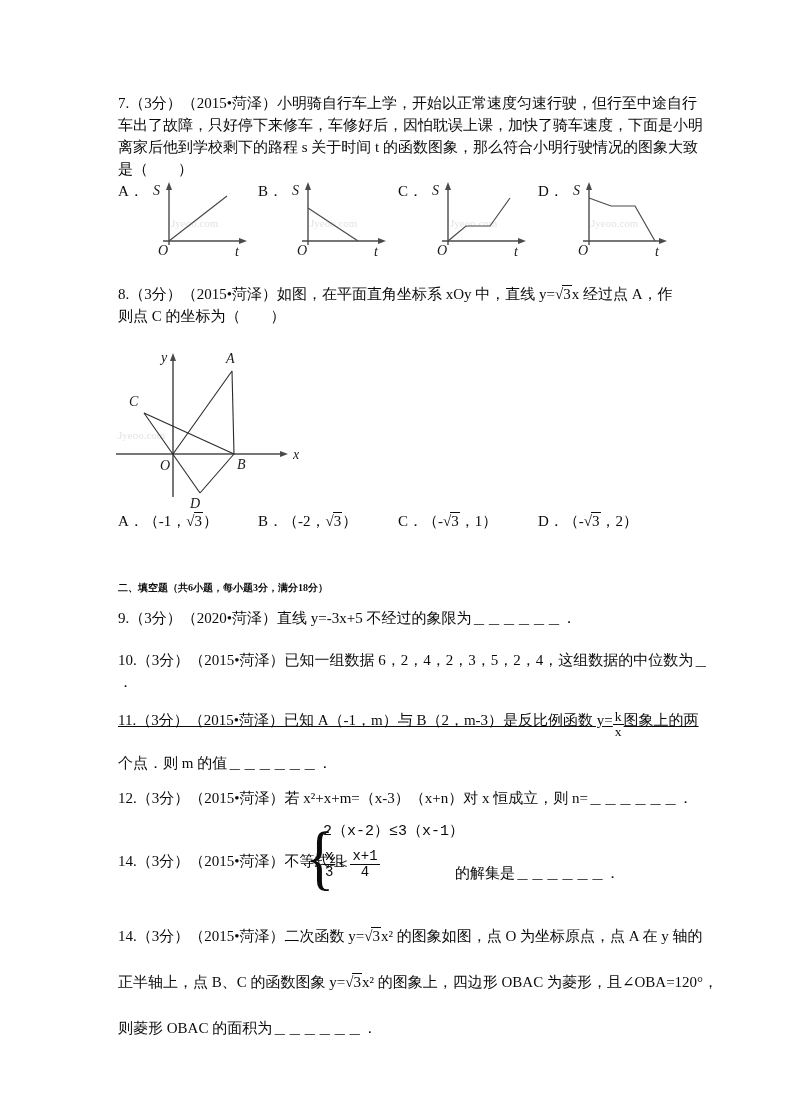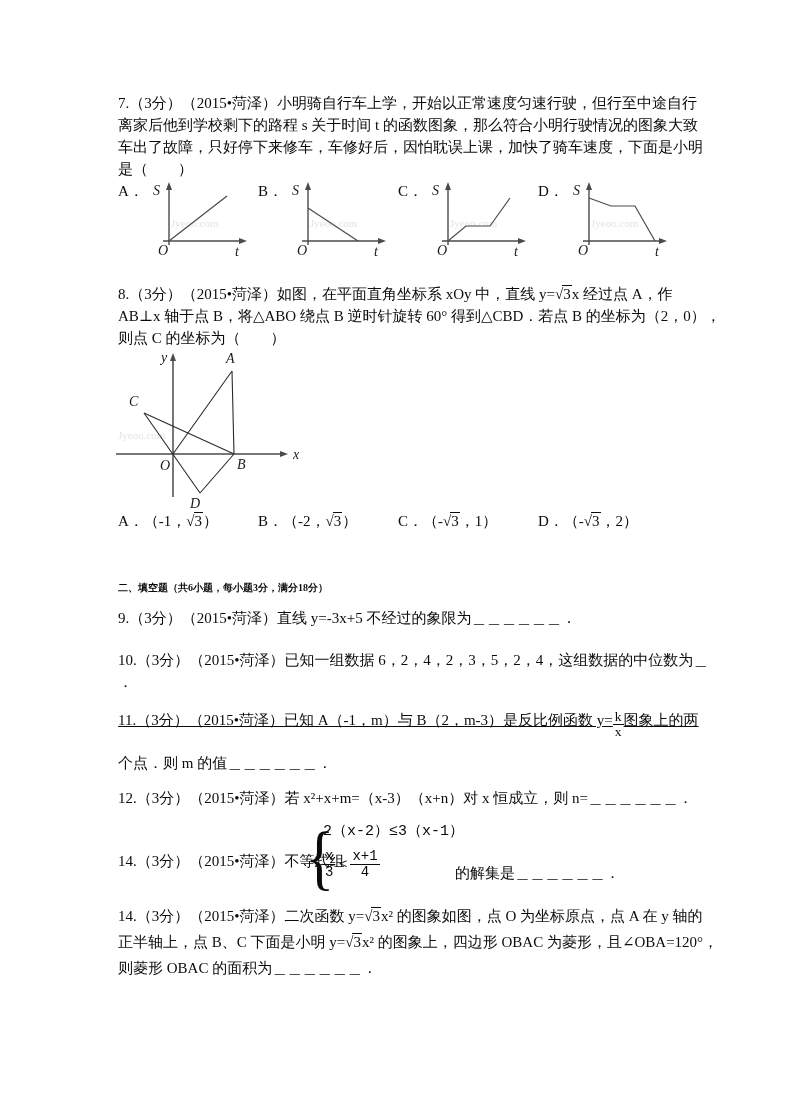--- a/index.html
+++ b/index.html
@@ -1,20 +1,20 @@
 <!DOCTYPE html>
 <html><head>
 <meta charset="utf-8">
 <style>
   html,body{margin:0;padding:0;background:#fff;}
   .page{position:relative;width:790px;height:1119px;background:#ffffff;overflow:hidden;
         font-family:"Liberation Serif","DejaVu Serif",serif;font-size:15px;color:#0b0b0b;}
   .blk{position:absolute;left:118px;width:600px;}
   .line{line-height:22px;white-space:nowrap;}
-  .lh26 .line{line-height:26px;}
+  .lh26 .line{line-height:26px;margin-top:20px;}
   .bold{font-weight:bold;font-size:10px;}
   
   .sqrt{white-space:nowrap;}
   .sqrt .rad{border-top:1px solid #0b0b0b;padding:0 1px;margin-left:-1px;}
   
   .frac{display:inline-block;vertical-align:-0.62em;text-align:center;line-height:1.05;font-size:13.5px;}
   .frac .num{display:block;border-bottom:1px solid #0b0b0b;padding:0 2px;}
   .frac .den{display:block;}
   
   .gopt{position:absolute;top:179px;display:flex;align-items:flex-start;}
@@ -38,22 +38,22 @@
   .axlbl{font-style:italic;font-size:14px;fill:#1a1a1a;}
   .wm{font-size:11px;fill:#e4e4e4;}
 </style>
 </head>
 <body>
 
 <div class="page">
 
   <div class="blk" style="top:92px">
     <div class="line">7.（3分）（2015•菏泽）小明骑自行车上学，开始以正常速度匀速行驶，但行至中途自行</div>
+    <div class="line">车出了故障，只好停下来修车，车修好后，因怕耽误上课，加快了骑车速度，下面是小明</div>
     <div class="line">离家后他到学校剩下的路程 s 关于时间 t 的函数图象，那么符合小明行驶情况的图象大致</div>
-    <div class="line">车出了故障，只好停下来修车，车修好后，因怕耽误上课，加快了骑车速度，下面是小明</div>
     <div class="line">是（　　）</div>
   </div>
 
   <div class="gopt" style="left:118px">
     <span class="glabel">A．</span>
     <svg width="106" height="82" viewBox="0 0 106 82">
       <text class="wm" x="24" y="48">Jyeoo.com</text>
       <line x1="22" y1="8" x2="22" y2="66" stroke="#4a4a4a" stroke-width="1.4"></line>
       <polygon points="22,3 19,11 25,11" fill="#4a4a4a"></polygon>
       <line x1="16" y1="62" x2="96" y2="62" stroke="#4a4a4a" stroke-width="1.4"></line>
@@ -102,21 +102,20 @@
       <polygon points="100,62 92,59 92,65" fill="#4a4a4a"></polygon>
       <polyline fill="none" stroke="#4a4a4a" stroke-width="1.2" points="22,19 44,27 68,27 88,62"></polyline>
       <text class="axlbl" x="6" y="16">S</text>
       <text class="axlbl" x="11" y="76">O</text>
       <text class="axlbl" x="88" y="77">t</text>
     </svg>
   </div>
 
   <div class="blk" style="top:283px">
     <div class="line"><span>8.（3分）（2015•菏泽）如图，在平面直角坐标系 xOy 中，直线 y=</span><span class="sqrt"><span>√</span><span class="rad">3</span></span><span>x 经过点 A，作</span></div>
-    <div class="line">AB⊥x 轴于点 B，将△ABO 绕点 B 逆时针旋转 60° 得到△CBD．若点 B 的坐标为（2，0），</div>
     <div class="line">则点 C 的坐标为（　　）</div>
   </div>
 
   <svg style="position:absolute;left:116px;top:347px" width="200" height="165" viewBox="0 0 200 165">
     <text class="wm" x="2" y="92">Jyeoo.com</text>
     <line x1="57" y1="12" x2="57" y2="150" stroke="#4a4a4a" stroke-width="1.5"></line>
     <polygon points="57,6 54,14 60,14" fill="#4a4a4a"></polygon>
     <line x1="0" y1="107" x2="168" y2="107" stroke="#4a4a4a" stroke-width="1.5"></line>
     <polygon points="172,107 164,104 164,110" fill="#4a4a4a"></polygon>
     <polyline fill="none" stroke="#2a2a2a" stroke-width="1.1" points="57,107 116,24"></polyline>
@@ -133,21 +132,21 @@
     <text class="axlbl" x="74" y="161">D</text>
   </svg>
 
   <span class="opt8" style="left:118px"><span>A．（-1，</span><span class="sqrt"><span>√</span><span class="rad">3</span></span><span>）</span></span>
   <span class="opt8" style="left:258px"><span>B．（-2，</span><span class="sqrt"><span>√</span><span class="rad">3</span></span><span>）</span></span>
   <span class="opt8" style="left:398px"><span>C．（-</span><span class="sqrt"><span>√</span><span class="rad">3</span></span><span>，1）</span></span>
   <span class="opt8" style="left:538px"><span>D．（-</span><span class="sqrt"><span>√</span><span class="rad">3</span></span><span>，2）</span></span>
 
   <div class="blk bold" style="top:581px">二、填空题（共6小题，每小题3分，满分18分）</div>
 
-  <div class="blk" style="top:609px">9.（3分）（2015•菏泽）直线 y=-3x+5 不经过的象限为＿＿＿＿＿＿．</div>
+  <div class="blk" style="top:609px">9.（3分）（2020•菏泽）直线 y=-3x+5 不经过的象限为＿＿＿＿＿＿．</div>
 
   <div class="blk" style="top:649px">
     <div class="line">10.（3分）（2015•菏泽）已知一组数据 6，2，4，2，3，5，2，4，这组数据的中位数为＿</div>
     <div class="line">．</div>
   </div>
 
   <div class="blk" style="top:702px">
     <div class="q11line1"><span>11.（3分）（2015•菏泽）已知 A（-1，m）与 B（2，m-3）是反比例函数 y=</span><span class="frac"><span class="num">k</span><span class="den">x</span></span><span>图象上的两</span></div>
     <div class="line" style="margin-top:12px">个点．则 m 的值＿＿＿＿＿＿．</div>
   </div>
@@ -159,17 +158,17 @@
     <span class="q13-brace">{</span>
     <div class="q13-rows">
       <div class="q13-row1">2（x-2）≤3（x-1）</div>
       <div class="q13-row2"><span class="frac"><span class="num">x</span><span class="den">3</span></span><span>＜</span><span class="frac"><span class="num">x+1</span><span class="den">4</span></span></div>
     </div>
     <span class="q13-suffix">的解集是＿＿＿＿＿＿．</span>
   </div>
 
   <div class="blk lh26" style="top:903px">
     <div class="line"><span>14.（3分）（2015•菏泽）二次函数 y=</span><span class="sqrt"><span>√</span><span class="rad">3</span></span><span>x² 的图象如图，点 O 为坐标原点，点 A 在 y 轴的</span></div>
-    <div class="line"><span>正半轴上，点 B、C 下面是小明 y=</span><span class="sqrt"><span>√</span><span class="rad">3</span></span><span>x² 的图象上，四边形 OBAC 为菱形，且∠OBA=120°，</span></div>
+    <div class="line"><span>正半轴上，点 B、C 的函数图象 y=</span><span class="sqrt"><span>√</span><span class="rad">3</span></span><span>x² 的图象上，四边形 OBAC 为菱形，且∠OBA=120°，</span></div>
     <div class="line">则菱形 OBAC 的面积为＿＿＿＿＿＿．</div>
   </div>
 
 </div>
 
 </body></html>

